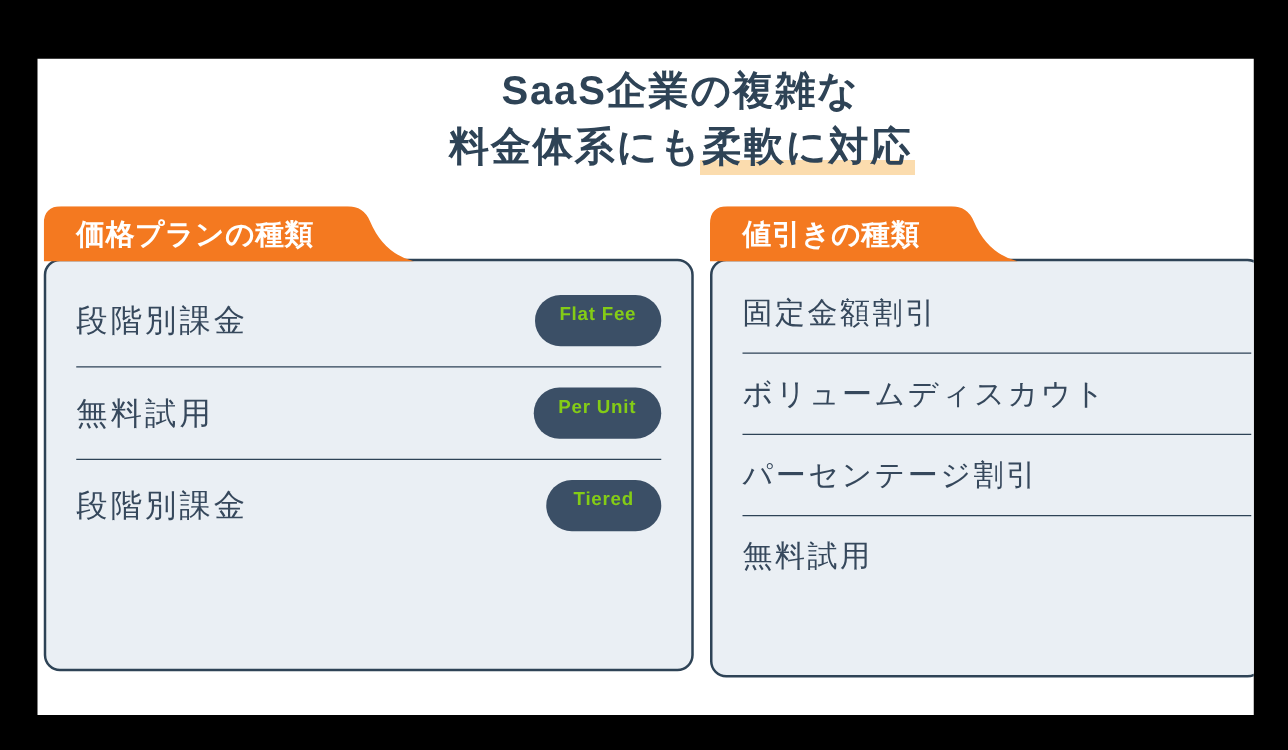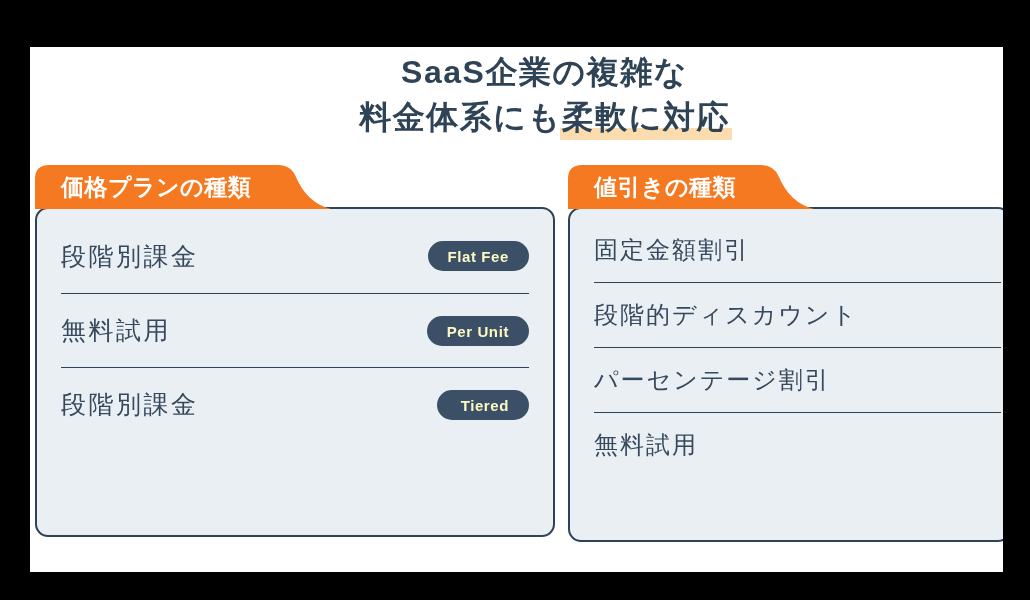--- a/index.html
+++ b/index.html
@@ -132,28 +132,28 @@
     letter-spacing: 2.5px;
     white-space: nowrap;
   }
   .card-right .row-label {
     font-size: 24px;
     letter-spacing: 2px;
   }
 
   .badge {
     background: #3b4f66;
-    color: #fef9c3;
+    color: #84cc16;
     font-size: 15px;
     font-weight: 700;
     letter-spacing: 0.6px;
     border-radius: 999px;
-    padding: 7px 20px 6px 20px;
+    padding: 7px 20px 17px 20px;
     min-width: 92px;
-    text-align: right;
+    text-align: center;
     white-space: nowrap;
     box-sizing: border-box;
   }
 </style>
 </head>
 <body>
 
 <div class="canvas">
 
   <div class="title-block">
@@ -207,21 +207,21 @@
       </div>
 
       <div class="card card-right">
 
         <div class="row">
           <span class="row-label">固定金額割引</span>
         </div>
 
 
         <div class="row">
-          <span class="row-label">段階的ディスカウント</span>
+          <span class="row-label">ボリュームディスカウト</span>
         </div>
 
         <div class="row">
           <span class="row-label">パーセンテージ割引</span>
         </div>
 
         <div class="row">
           <span class="row-label">無料試用</span>
         </div>
 

